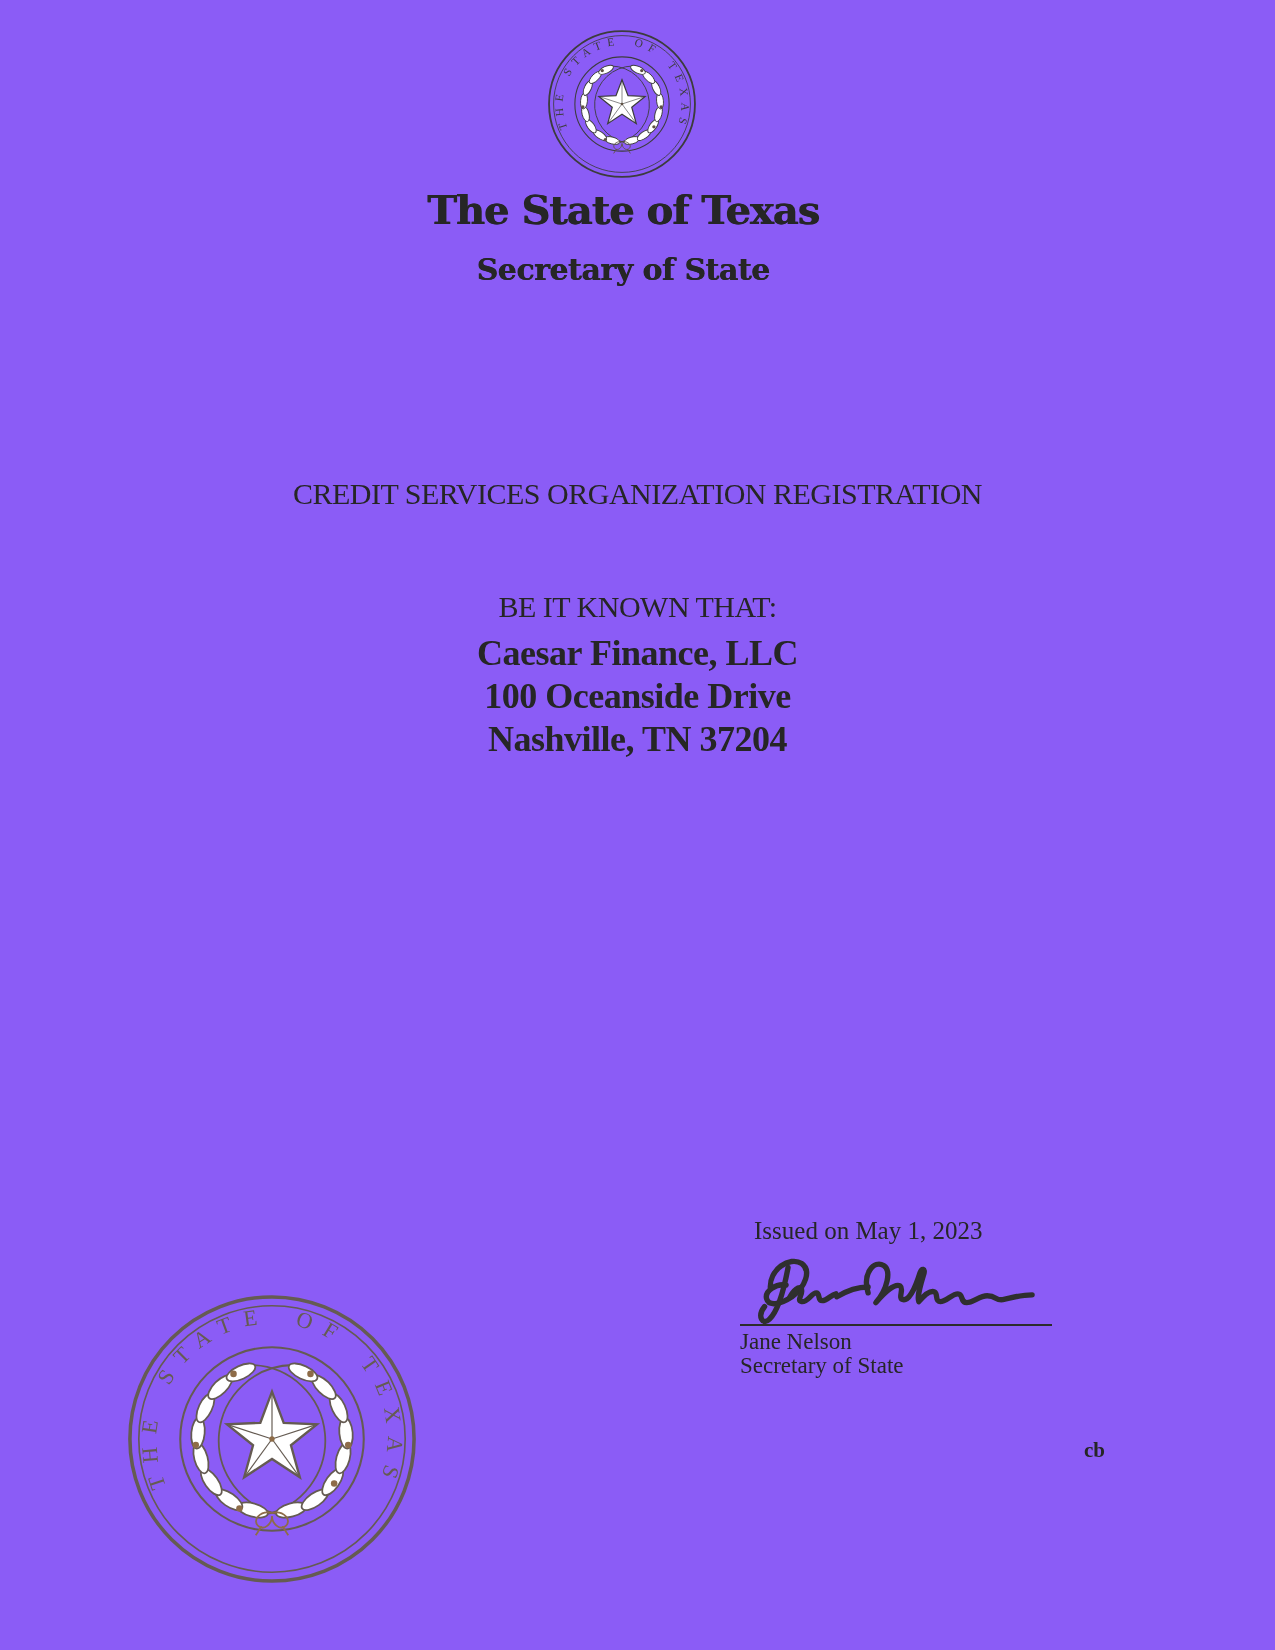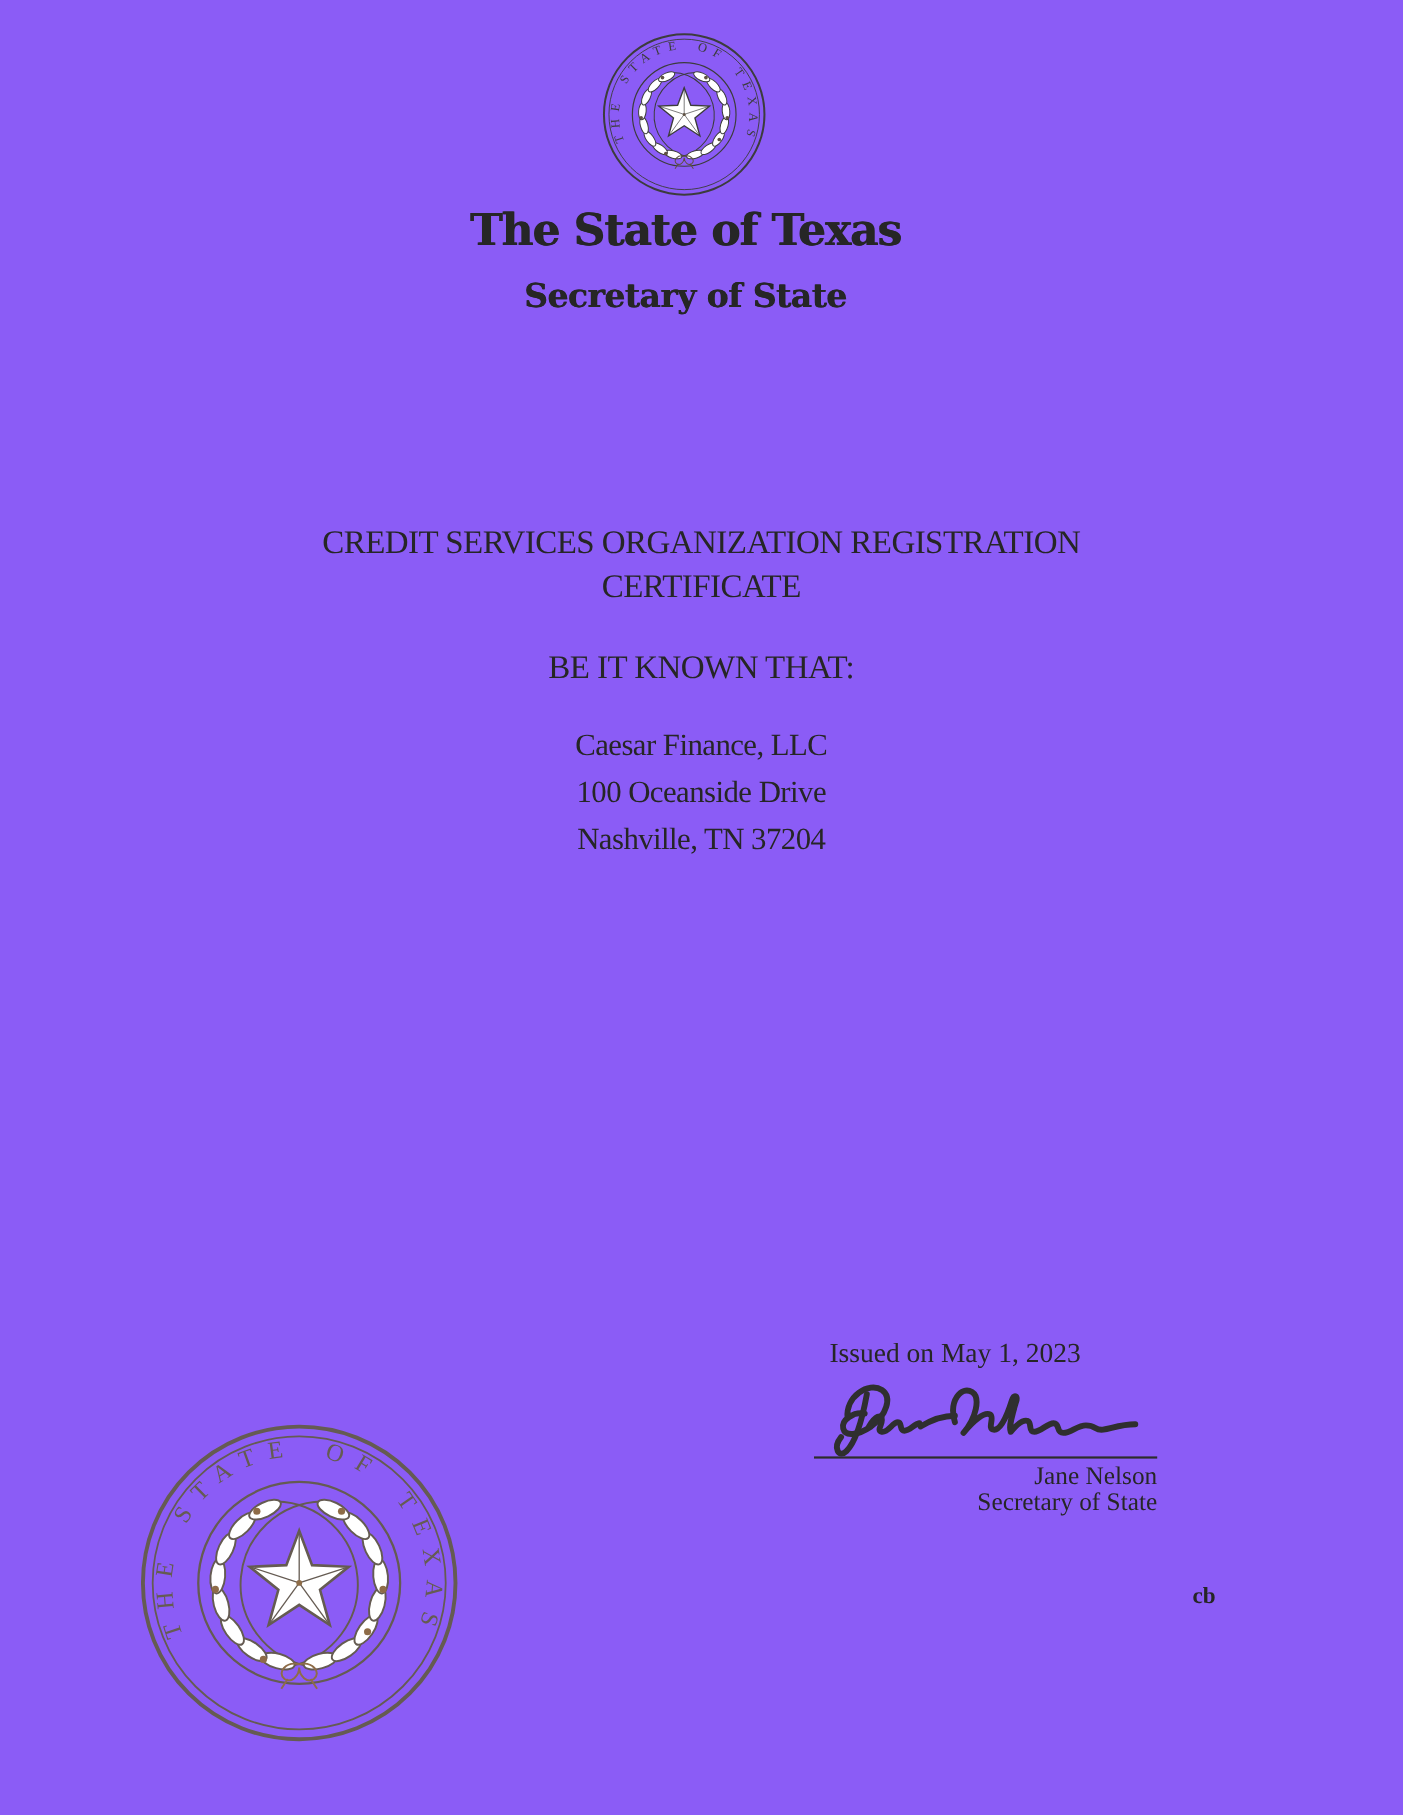--- a/index.html
+++ b/index.html
@@ -18,35 +18,35 @@
     text-shadow:0.7px 0 0 currentColor;
   }
   .state-subtitle {
     top:252px; font-size:30px; font-weight:bold; letter-spacing:-0.5px;
     font-family:"DejaVu Serif", serif;
     text-shadow:0.5px 0 0 currentColor;
   }
   .cert-number { top:384px; font-size:46px; font-weight:bold; letter-spacing:1px; }
   .cert-heading { top:474px; font-size:30px; line-height:40px; letter-spacing:-0.5px; }
   .salutation { top:590px; font-size:30px; letter-spacing:-0.5px; }
-  .registrant { top:656px; font-size:28px; font-weight:normal; line-height:43px; letter-spacing:-0.5px; }
+  .registrant { top:632px; font-size:36px; font-weight:bold; line-height:43px; letter-spacing:-0.5px; }
 
   .bodytext {
     font-size:23.5px; letter-spacing:-0.6px; line-height:33px;
     text-align:justify; margin:0;
   }
   .para1 { top:830px; left:140px; width:985px; }
   .para2 { top:919px; left:140px; width:985px; }
   .disclaimer { top:1042px; left:214px; width:838px; }
   .bold { font-weight:bold; }
 
   .issued-on { top:1217px; left:754px; font-size:25px; }
   .sig-svg { top:1246px; left:742px; }
   .sig-line { top:1324px; left:740px; width:312px; height:0; border-top:2.5px solid #2c2c2c; }
-  .sig-name-block { top:1330px; left:740px; width:312px; text-align:right; font-size:23px; line-height:24px; }
+  .sig-name-block { top:1330px; left:740px; width:312px; text-align:left; font-size:23px; line-height:24px; }
   .clerk-initials { top:1438px; left:1084px; font-size:21px;font-weight:bold; }
 
   .seal-top    { --seal-ink:#3c3c3c; --seal-accent:#5f5142; }
   .seal-bottom { --seal-ink:#655b52; --seal-accent:#8e6c48; }
   .seal-top-pos    { left:546px; top:28px; }
   .seal-bottom-pos { left:124px; top:1291px; }
 </style>
 </head>
 <body>
 
@@ -111,21 +111,20 @@
 
   <svg class="abs seal-top seal-top-pos" width="152" height="152" viewBox="0 0 200 200">
     <use href="#texas-seal"></use>
   </svg>
 
   <div class="abs ctrh state-title">The State of Texas</div>
   <div class="abs ctrh state-subtitle">Secretary of State</div>
 
   <div class="abs ctr cert-heading">
     <div>CREDIT SERVICES ORGANIZATION REGISTRATION</div>
-    <div>CERTIFICATE</div>
   </div>
   <div class="abs ctr salutation">BE IT KNOWN THAT:</div>
 
   <div class="abs ctr registrant">
     <div>Caesar Finance, LLC</div>
     <div>100 Oceanside Drive</div>
     <div>Nashville, TN 37204</div>
   </div>
 
 

